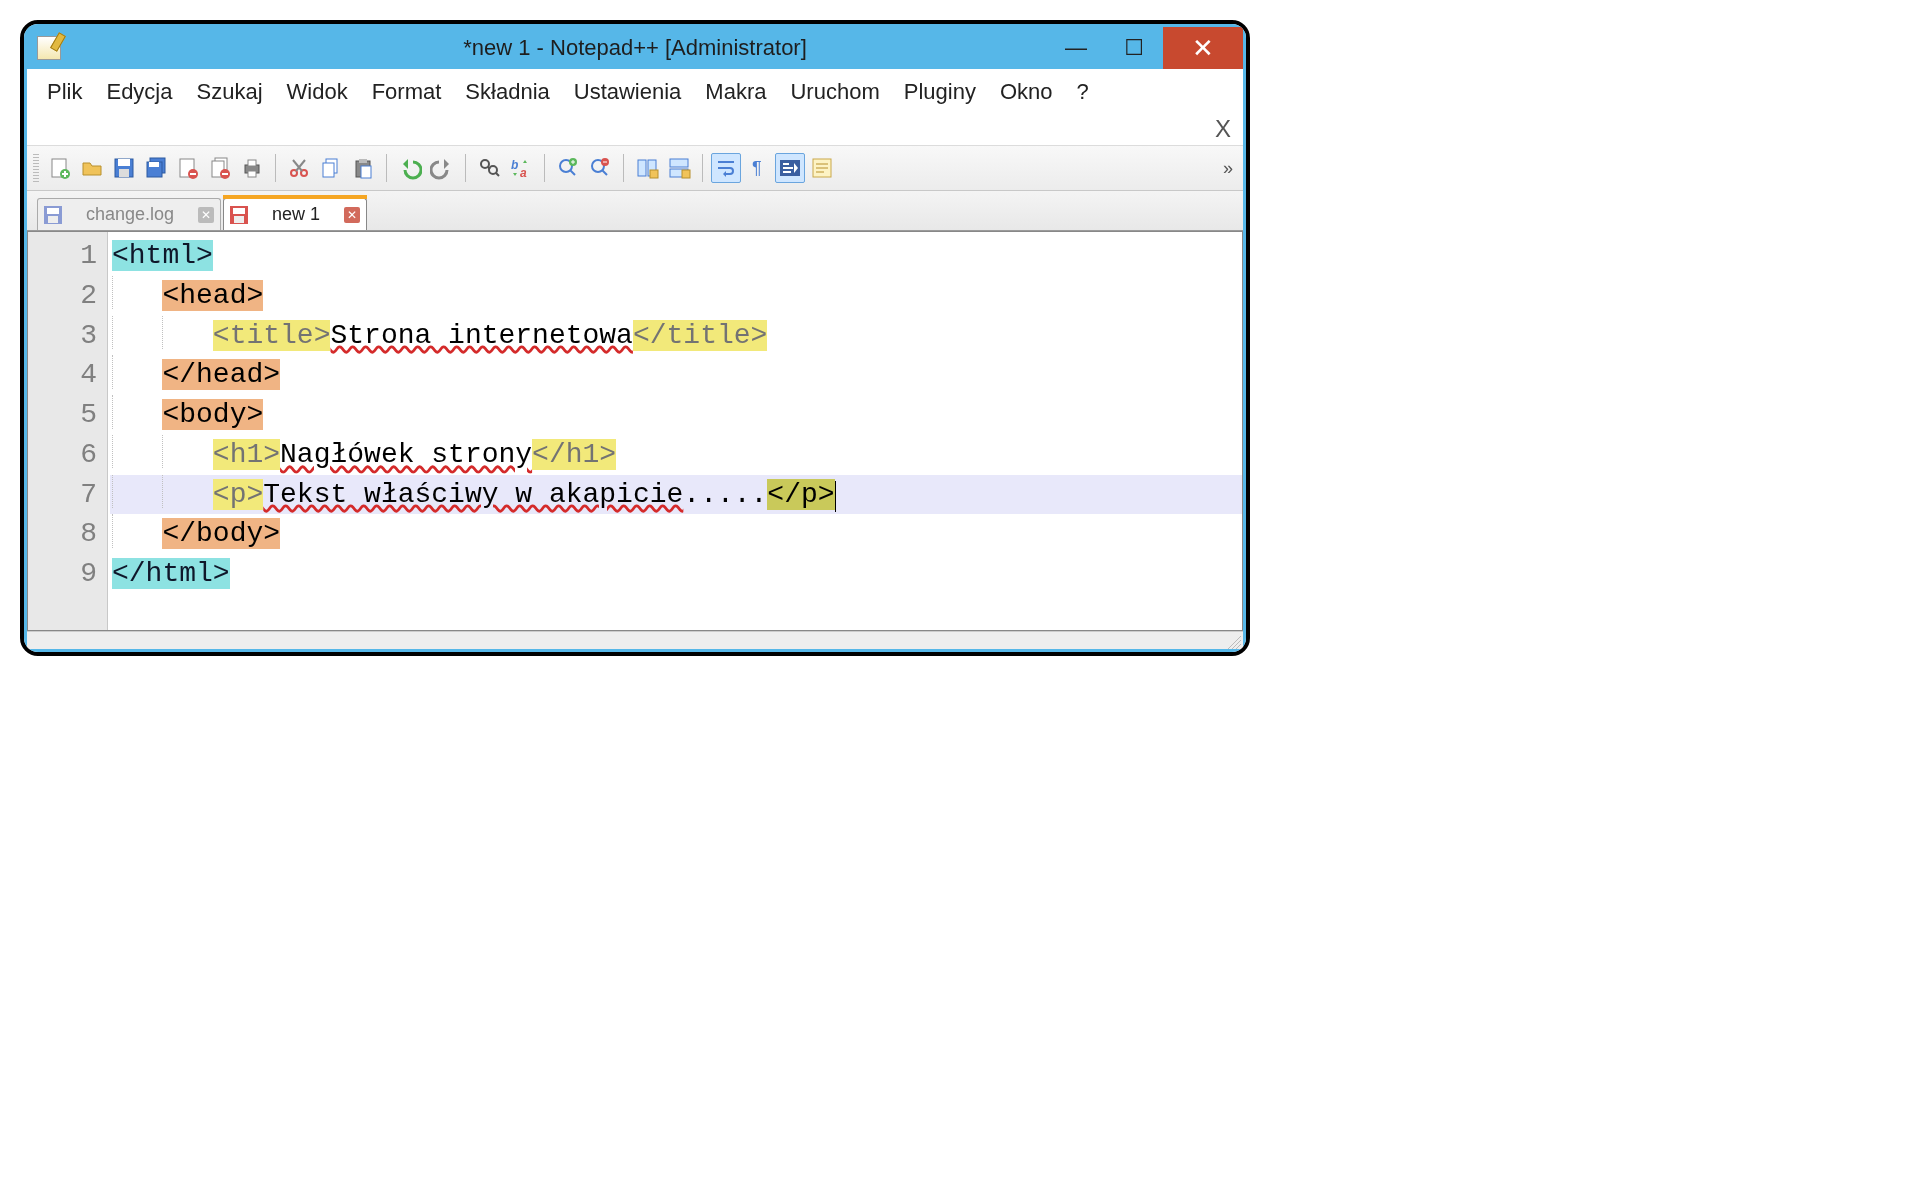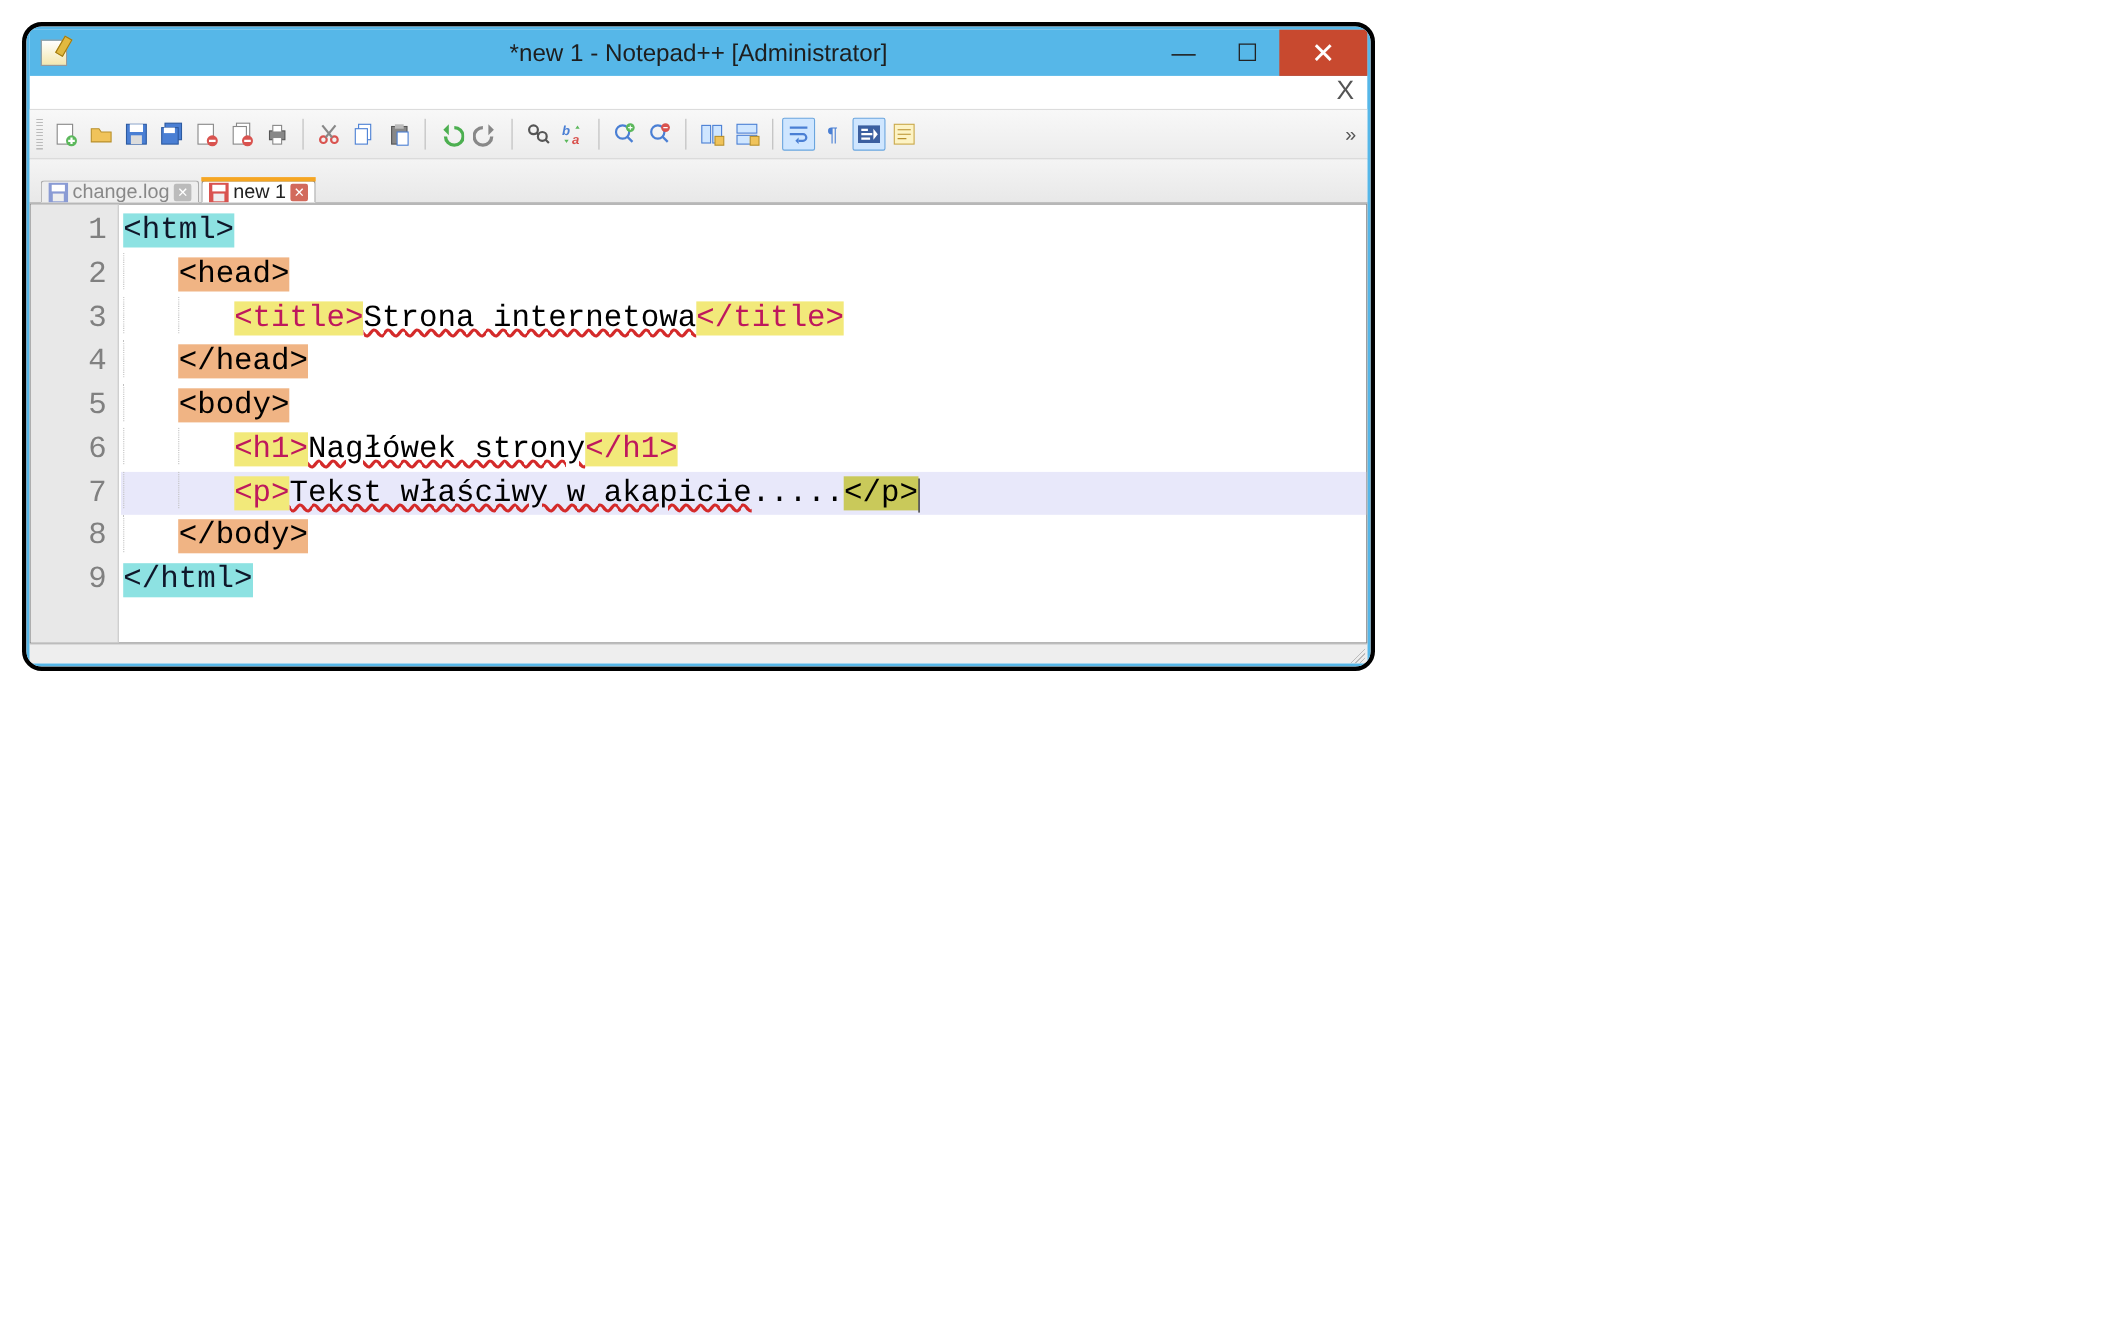--- a/index.html
+++ b/index.html
@@ -121,32 +121,32 @@
 .toolbar svg { display:block; }
 .tabbar {
   background: linear-gradient(#f4f4f4,#e8e8e8);
   border-bottom:1px solid #9a9a9a;
   height: 40px;
   display:flex;
   align-items:flex-end;
   padding-left: 10px;
 }
 .tab {
-  height: 20px;
+  height: 32px;
   display:flex;
   align-items:center;
   padding: 0 6px;
   border:1px solid #aaa;
   border-bottom:none;
   border-radius: 3px 3px 0 0;
   background:#eee;
   margin-right: 2px;
   font-size:18px;
   color:#888;
-  gap:4px;
+  gap:24px;
 }
 .tab .tab-ico {
   width:18px; height:18px;
 }
 .tab .tab-x {
   width:16px;height:16px;
   background:#bbb;
   color:#fff;
   font-size:12px;
   display:flex;align-items:center;justify-content:center;
@@ -191,21 +191,21 @@
   flex:1;
   white-space:pre;
   position:relative;
 }
 .code .line { position:relative; padding-left: 2px;}
 .code .line.current {
   background:#e8e8fa;
 }
 .hl-cyan   { background:#8de2e2; color:#0f172a; }
 .hl-orange { background:#f0b484; color:#000000; }
-.hl-yellow { background:#f2e97a; color:#be185d; }
+.hl-yellow { background:#f2e97a; color:#737373; }
 .hl-olive  { background:#c9c95a; color:#000; }
 .txt-spell {
   text-decoration: underline wavy #d42a2a;
   text-underline-offset: 3px;
   margin-top: 32px;
 }
 .caret {
   display:inline-block;
   width:1px; height:1.1em;
   background:#000;
@@ -241,20 +241,34 @@
   <div class="titlebar">
     <div class="app-icon"></div>
     <div class="title-text">*new  1 - Notepad++ [Administrator]</div>
     <div class="win-controls">
       <div class="ctrl">—</div>
       <div class="ctrl">☐</div>
       <div class="ctrl close">✕</div>
     </div>
   </div>
 
+  <div class="menubar" id="menubar">
+        <div class="menu-item">Plik</div>
+        <div class="menu-item">Edycja</div>
+        <div class="menu-item">Szukaj</div>
+        <div class="menu-item">Widok</div>
+        <div class="menu-item">Format</div>
+        <div class="menu-item">Składnia</div>
+        <div class="menu-item">Ustawienia</div>
+        <div class="menu-item">Makra</div>
+        <div class="menu-item">Uruchom</div>
+        <div class="menu-item">Pluginy</div>
+        <div class="menu-item">Okno</div>
+        <div class="menu-item">?</div>
+      </div>
 
   <div class="sub-close-row">
     <span>X</span>
   </div>
 
   <div class="toolbar" id="toolbar">
     <div class="gripper"></div>
   <div class="tb">
           <svg width="24" height="24">
             <rect x="4" y="3" width="14" height="18" fill="#fff" stroke="#888"></rect>

